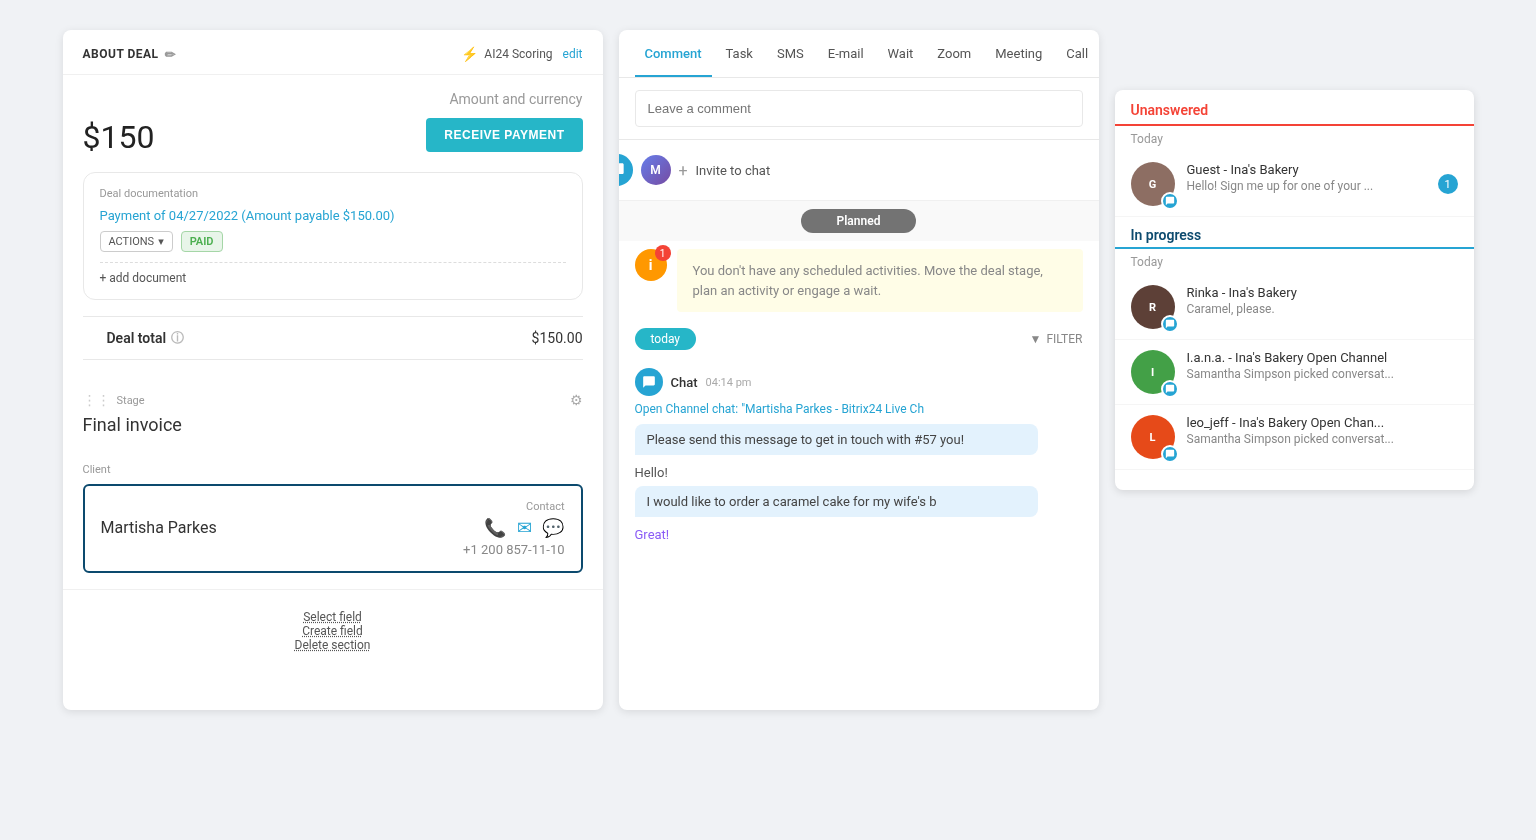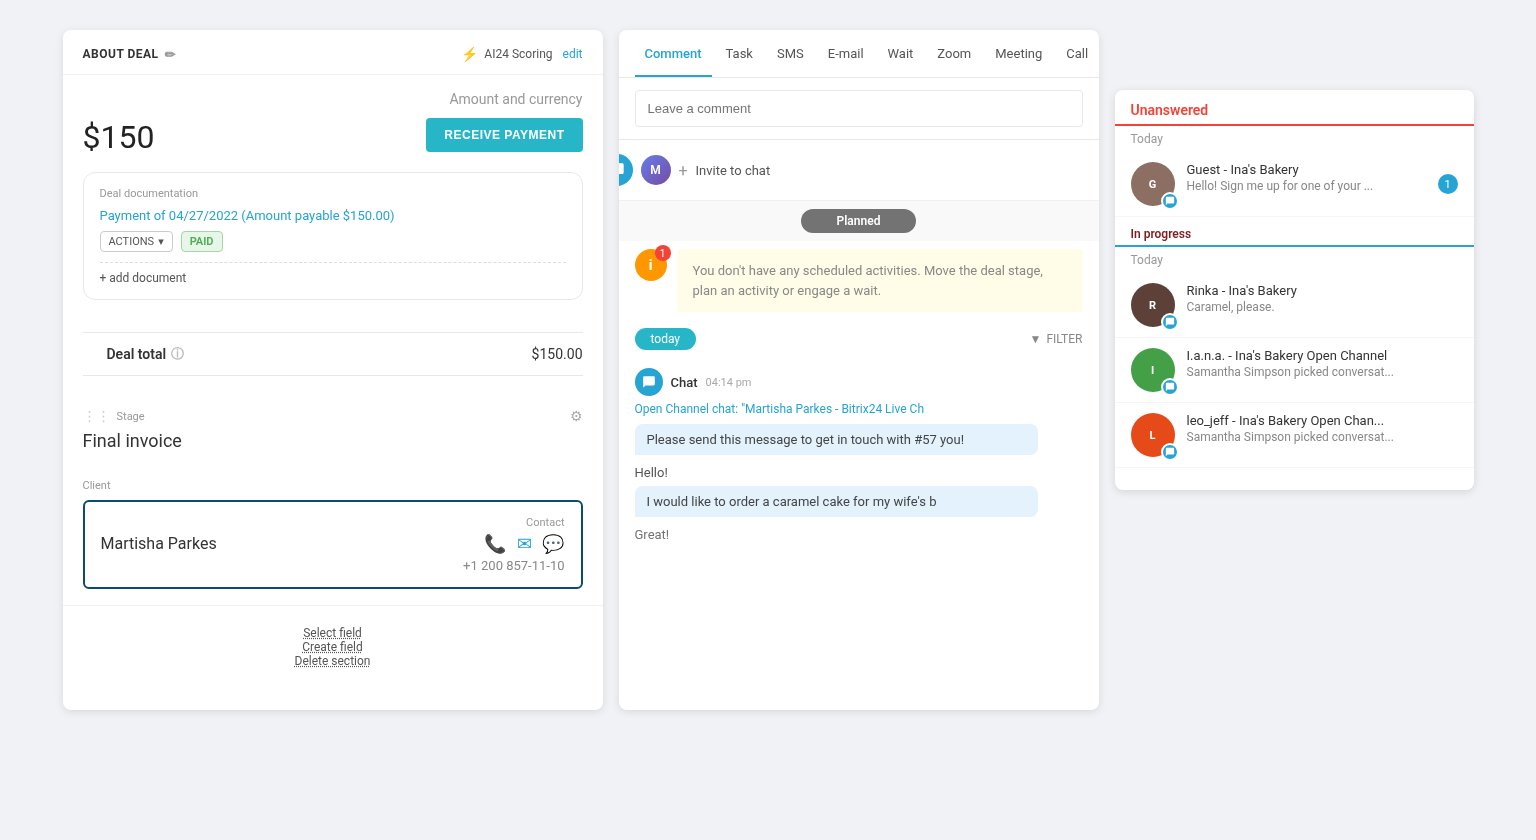--- a/index.html
+++ b/index.html
@@ -79,21 +79,21 @@
       font-size: 12px;
       font-weight: 700;
       letter-spacing: 0.5px;
       cursor: pointer;
       text-transform: uppercase;
     }
     .deal-doc-section {
       border: 1px solid #e8e8e8;
       border-radius: 12px;
       padding: 14px 16px;
-      margin-bottom: 32px;
+      margin-bottom: 16px;
     }
     .deal-doc-label { font-size: 11px; color: #999; margin-bottom: 8px; }
     .payment-link { color: #26a4d3; font-size: 13px; cursor: pointer; text-decoration: none; display: block; margin-bottom: 8px; }
     .doc-actions-row { display: flex; align-items: center; gap: 8px; margin-bottom: 10px; }
     .actions-badge {
       display: flex;
       align-items: center;
       gap: 4px;
       border: 1px solid #ccc;
       border-radius: 4px;
@@ -346,21 +346,21 @@
     .chat-hello { font-size: 13px; color: #555; padding: 4px 0 6px; }
     .chat-bubble-2 {
       background: #e3f2fd;
       border-radius: 8px 8px 8px 0;
       padding: 8px 12px;
       font-size: 13px;
       color: #444;
       max-width: 90%;
       margin-bottom: 6px;
     }
-    .chat-great { font-size: 13px; color: #737373; padding: 4px 0; }
+    .chat-great { font-size: 13px; color: #8b5cf6; padding: 4px 0; }
 
     
     .right-panel {
       background: #fff;
       border-radius: 8px;
       box-shadow: 0 2px 8px rgba(0,0,0,0.12);
       width: 359px;
       min-height: 400px;
       overflow: hidden;
       margin-top: 60px;
@@ -427,21 +427,21 @@
       display: flex;
       align-items: center;
       justify-content: center;
       flex-shrink: 0;
       align-self: center;
     }
     .in-progress-header {
       padding: 10px 16px 4px;
       border-bottom: 2px solid #26a4d3;
     }
-    .in-progress-title { font-size: 12px; font-weight: 600; color: #7f1d1d; }
+    .in-progress-title { font-size: 14px; font-weight: 600; color: #0c4a6e; }
   </style>
 </head>
 <body>
 
 <div class="main-container">
 
   <div class="left-panel">
 
     <div class="about-deal-header">
       <div class="about-deal-title">

